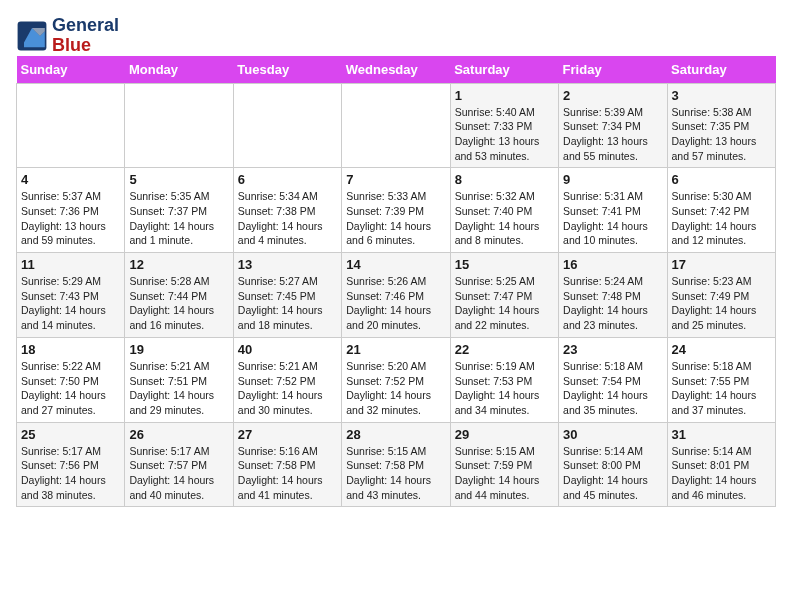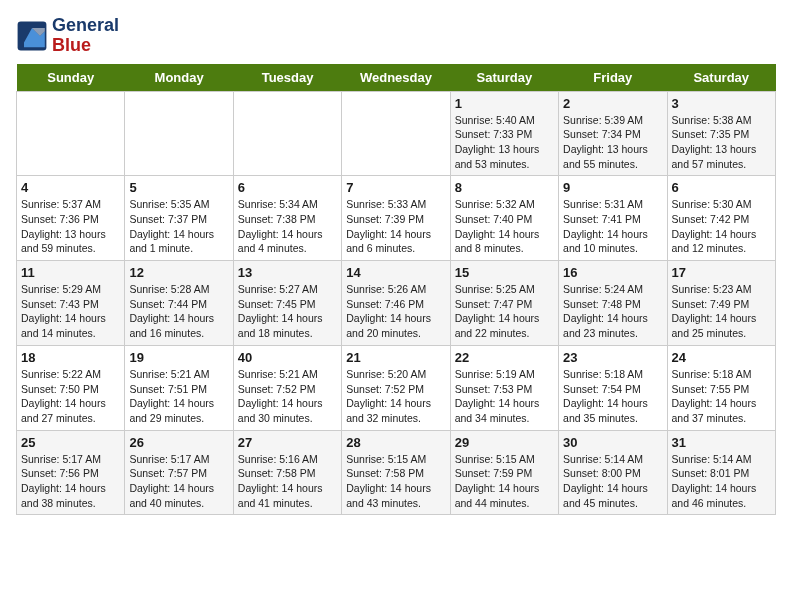--- a/index.html
+++ b/index.html
@@ -7,21 +7,21 @@
       font-family: Arial, sans-serif;
       background: #fff;
       width: 792px;
       min-height: 612px;
       padding: 16px;
     }
     .header-area {
       display: flex;
       justify-content: space-between;
       align-items: flex-start;
-      margin-bottom: 8px;
+      margin-bottom: 0;
     }
     .logo {
       display: flex;
       align-items: center;
       gap: 4px;
     }
     .logo-text {
       font-size: 18px;
       font-weight: bold;
       color: #1a3a6b;
@@ -42,24 +42,24 @@
     .subtitle {
       font-size: 16px;
       color: #333;
     }
     table {
       width: 100%;
       border-collapse: collapse;
       font-size: 11px;
     }
     thead tr th {
-      background-color: #4d7c0f;
+      background-color: #d946ef;
       color: #fff;
       padding: 6px 4px;
-      text-align: center;
+      text-align: left;
       font-size: 13px;
       font-weight: bold;
     }
     tbody tr td {
       border: 1px solid #ccc;
       vertical-align: top;
       padding: 4px;
       height: 80px;
       width: calc(100% / 7);
       background: #fff;

